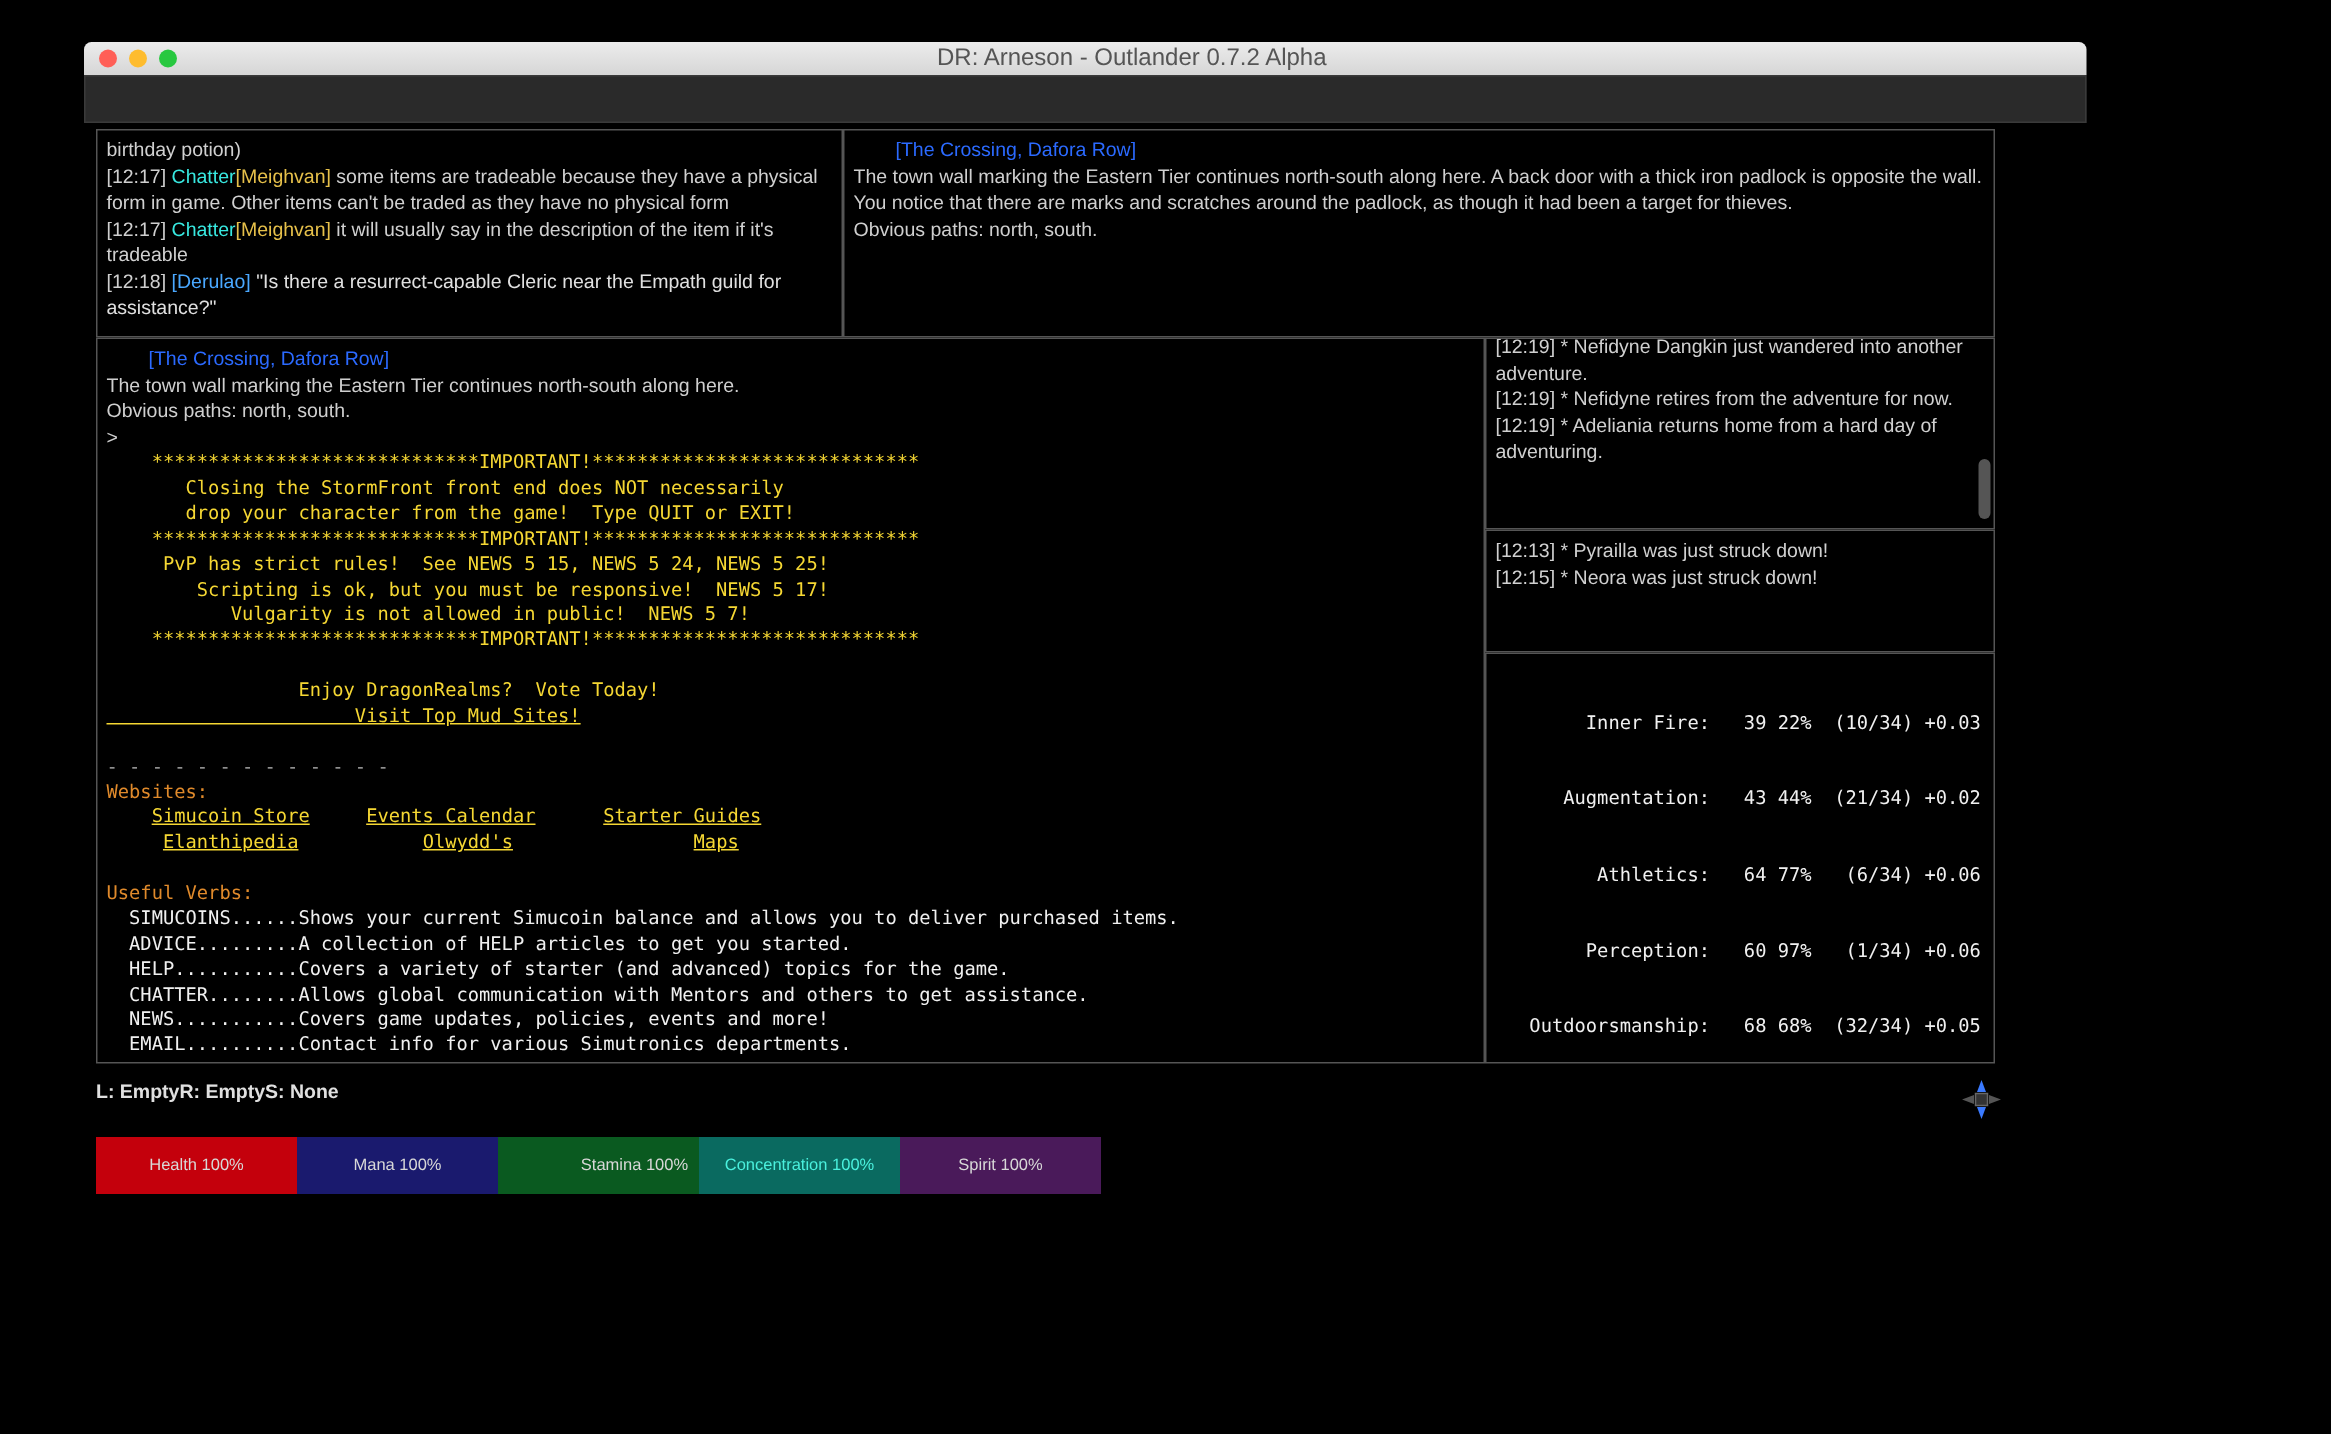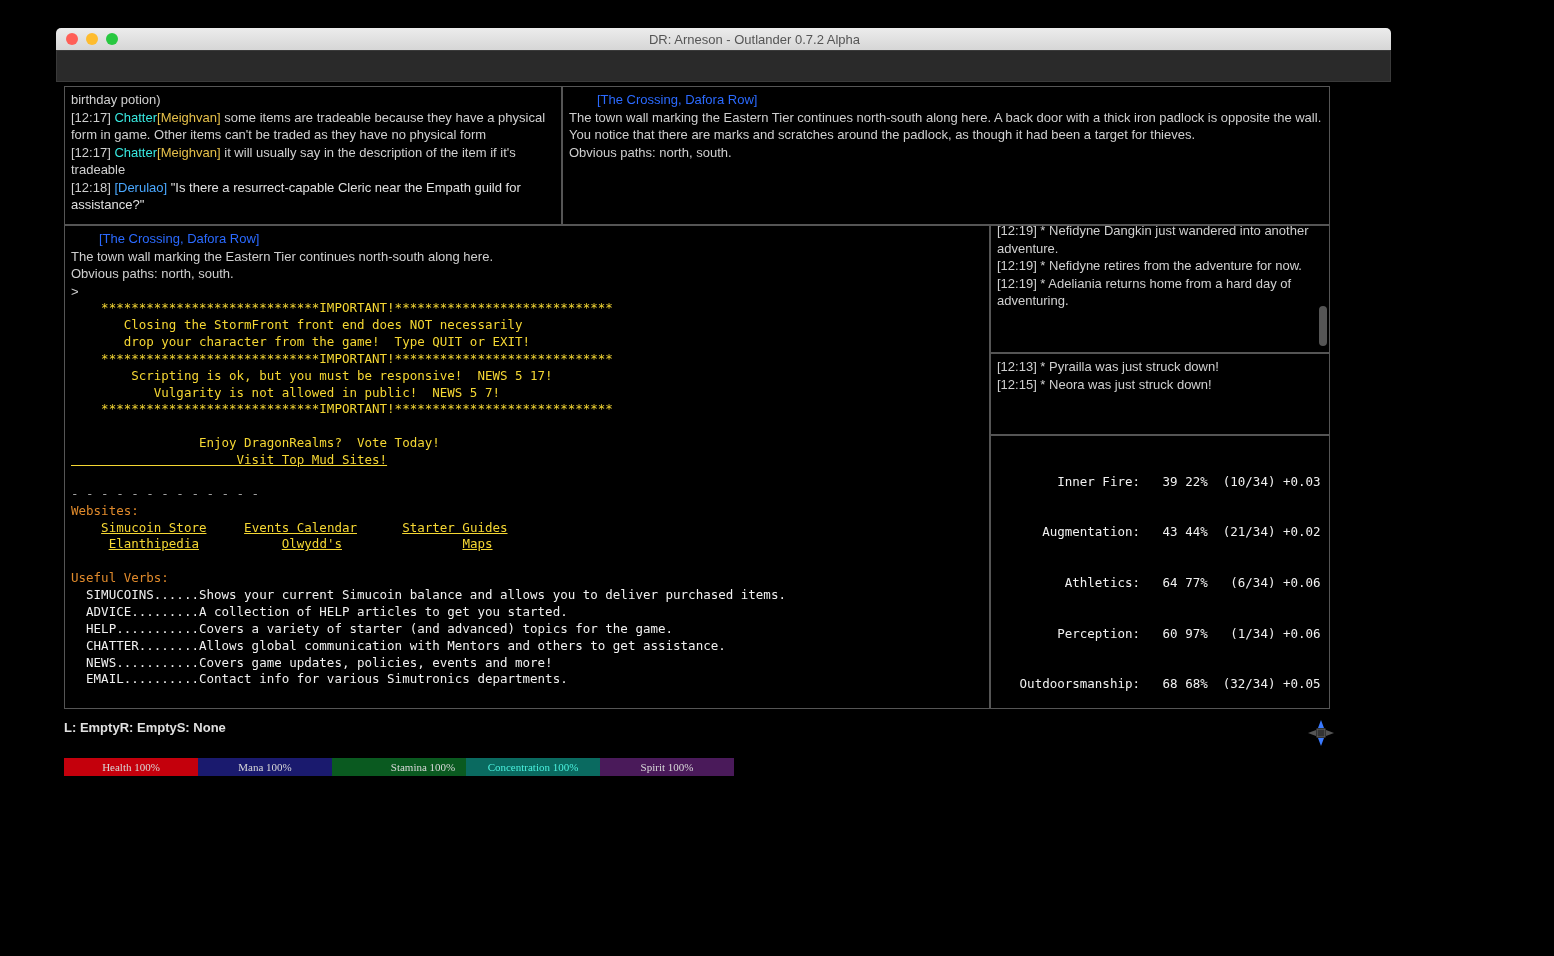--- a/index.html
+++ b/index.html
@@ -18,21 +18,21 @@
   width: 1335px; height: 22px;
   background: linear-gradient(#ececec, #d6d6d6);
   border-radius: 5px 5px 0 0;
   display: flex; align-items: center;
 }
 .traffic { display: flex; gap: 8px; margin-left: 10px; }
 .dot { width: 12px; height: 12px; border-radius: 50%; }
 .dot.red { background: #ff5f57; }
 .dot.yel { background: #febc2e; }
 .dot.grn { background: #28c840; }
-.title { flex: 1; text-align: center; color: #555; font-size: 13px; }
+.title { flex: 1; text-align: center; color: #555; font-size: 16px; }
 .toolbar {
   position: absolute;
   top: 50px; left: 56px;
   width: 1335px; height: 32px;
   background: #2a2a2a;
   border: 1px solid #3a3a3a;
 }
 .panel {
   position: absolute;
   background: #000;
@@ -69,22 +69,22 @@
   top: 720px; left: 64px;
   display: flex; 
   color: #e0e0e0; font-weight: 600;
 }
 .bars {
   position: absolute;
   top: 758px; left: 64px;
   display: flex;
 }
 .bar {
-  width: 134px; height: 18px;
-  font-family: Liberation Serif, serif;
+  width: 134px; height: 38px;
+  font-family: Liberation Sans, sans-serif;
   font-size: 11px;
   display: flex; align-items: center; justify-content: center;
   color: #d8d8d8;
 }
 .bar.health { background: #c4000c; }
 .bar.mana { background: #1a1a6e; }
 .bar.stamina { background: #0a5a20; padding-left: 48px; }
 .bar.conc { background: #0a6a60; color: #4af0dd; text-align: right; }
 .bar.spirit { background: #4a1a5a; }
 
@@ -140,20 +140,21 @@
 
 <div class="panel main">
   <div class="room-name">[The Crossing, Dafora Row]</div>
   <div class="room-desc">The town wall marking the Eastern Tier continues north-south along here.</div>
   <div class="room-desc">Obvious paths: north, south.</div>
   <div class="prompt">&gt;</div>
   <div class="mono yellow">    *****************************IMPORTANT!*****************************</div>
   <div class="mono yellow">       Closing the StormFront front end does NOT necessarily</div>
   <div class="mono yellow">       drop your character from the game!  Type QUIT or EXIT!</div>
   <div class="mono yellow">    *****************************IMPORTANT!*****************************</div>
+  <div class="mono yellow">     PvP has strict rules!  See NEWS 5 15, NEWS 5 24, NEWS 5 25!</div>
   <div class="mono yellow">        Scripting is ok, but you must be responsive!  NEWS 5 17!</div>
   <div class="mono yellow">           Vulgarity is not allowed in public!  NEWS 5 7!</div>
   <div class="mono yellow">    *****************************IMPORTANT!*****************************</div>
   <div class="mono"> </div>
   <div class="mono yellow">                 Enjoy DragonRealms?  Vote Today!</div>
   <div class="mono yellow-u">                      Visit Top Mud Sites!</div>
   <div class="mono"> </div>
   <div class="mono grey">- - - - - - - - - - - - -</div>
   <div class="mono orange">Websites:</div>
   <div class="mono">    <span class="yellow-u">Simucoin Store</span>     <span class="yellow-u">Events Calendar</span>      <span class="yellow-u">Starter Guides</span></div>

